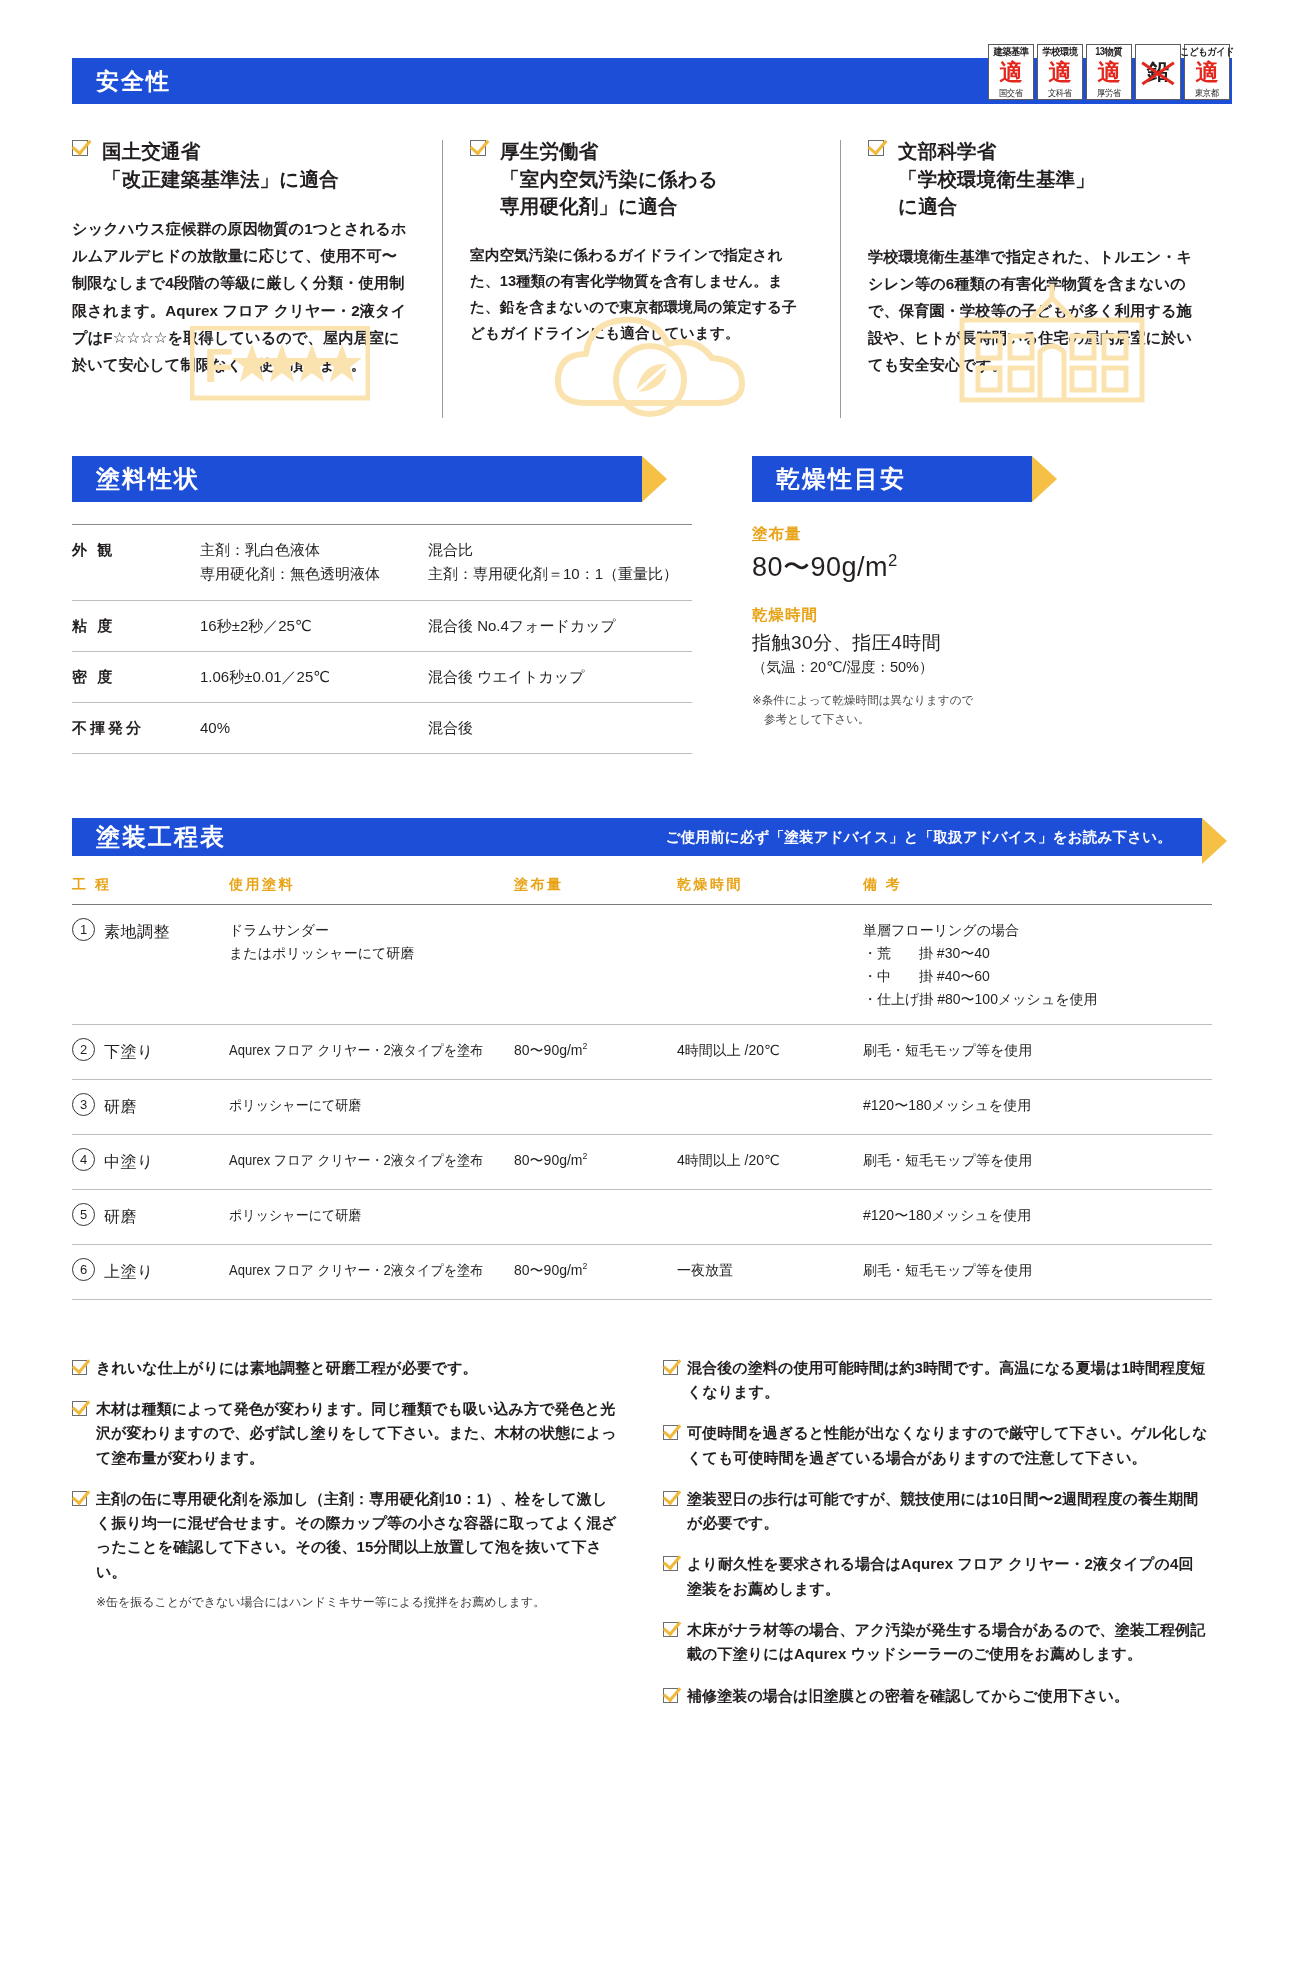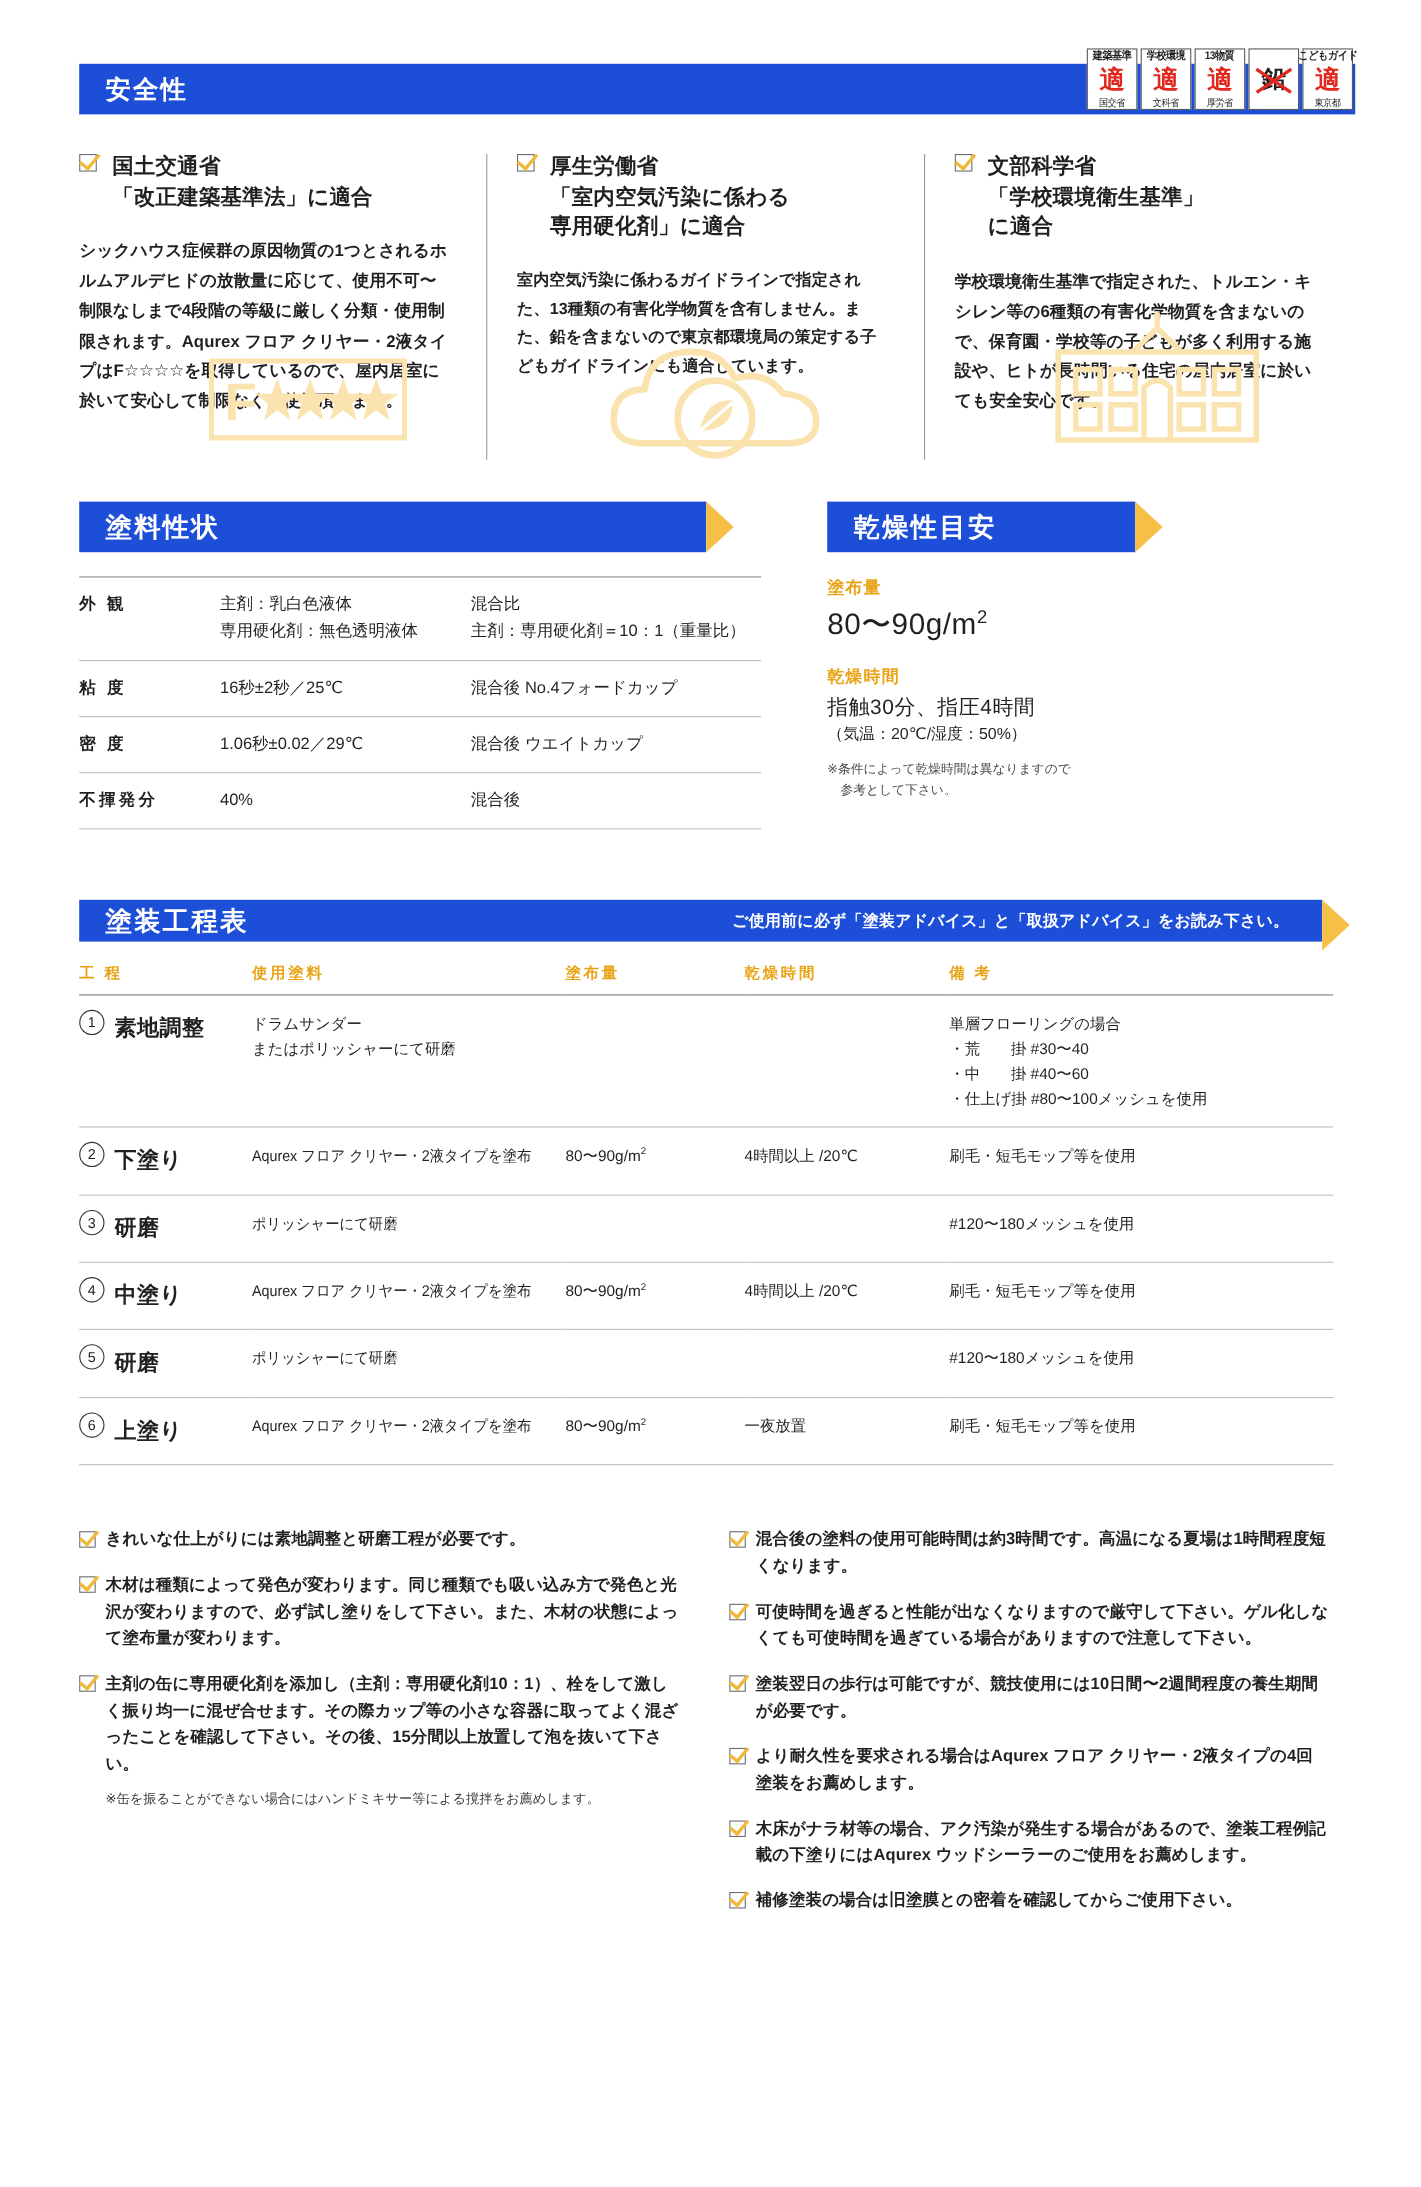--- a/index.html
+++ b/index.html
@@ -287,21 +287,21 @@
     width: 23px; height: 23px;
     border: 1.3px solid #333;
     border-radius: 50%;
     display: inline-flex;
     align-items: center;
     justify-content: center;
     font-size: 13px;
     flex: 0 0 auto;
     margin-top: -1px;
   }
-  .stepname { font-weight: bold; font-size: 20px; letter-spacing: 0.5px; }
+  .stepname { font-weight: normal; font-size: 16px; letter-spacing: 0.5px; }
   .cond { font-family: "Liberation Sans", sans-serif; transform: scaleX(0.93); transform-origin: left center; display:inline-block; white-space: nowrap;}
   .notelist div { white-space: nowrap; }
 
   
   .adv-wrap { margin: 56px 60px 0 72px; }
   .adv-wrap .banner { height: 46px; width: 1130px; }
   .adv-cols {
     display: flex;
     gap: 46px;
     margin-top: 22px;
@@ -458,21 +458,21 @@
           <td class="pval2" style="white-space:pre-line">混合比
 主剤：専用硬化剤＝10：1（重量比）</td>
         </tr>
         <tr>
           <td class="pname">粘 度</td>
           <td class="pval">16秒±2秒／25℃</td>
           <td class="pval2">混合後 No.4フォードカップ</td>
         </tr>
         <tr>
           <td class="pname">密 度</td>
-          <td class="pval">1.06秒±0.02／29℃</td>
+          <td class="pval">1.06秒±0.01／25℃</td>
           <td class="pval2">混合後 ウエイトカップ</td>
         </tr>
         <tr>
           <td class="pname">不揮発分</td>
           <td class="pval">40%</td>
           <td class="pval2">混合後</td>
         </tr>
       </tbody>
         </table>
     </div>

